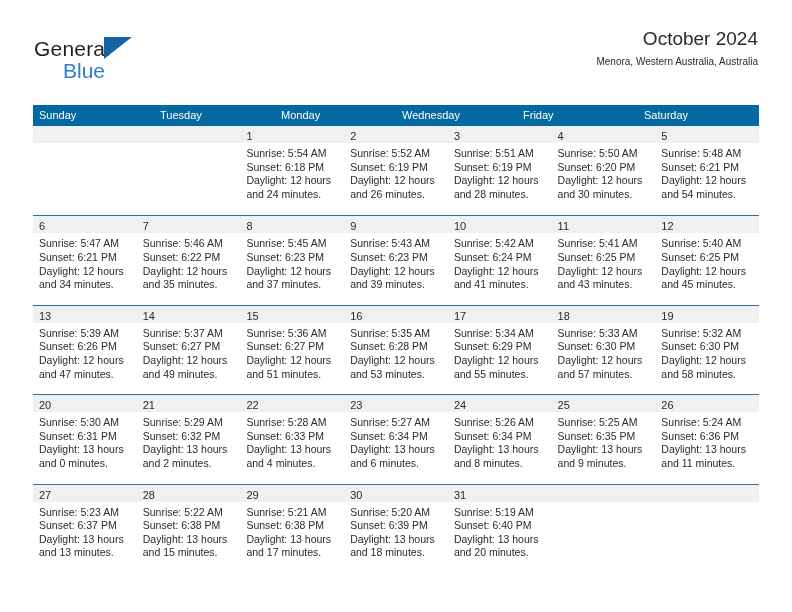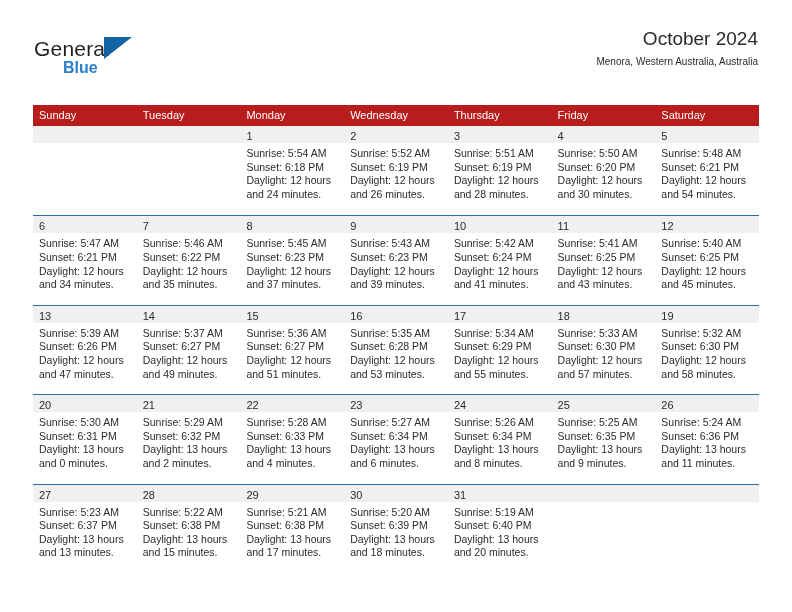--- a/index.html
+++ b/index.html
@@ -51,24 +51,23 @@
     top: 3px;
     width: 0;
     height: 0;
     border-left: 28px solid #1464a5;
     border-bottom: 22px solid transparent;
   }
   .logo-blue {
     position: absolute;
     left: 29px;
     top: 26px;
-    font-size: 16px;
+    font-size: 21px;
     color: #2a7fc9;
     line-height: 1;
-    font-weight: bold;
   }
   .title-block {
     position: absolute;
     right: 0;
     top: 0;
     text-align: right;
   }
   .cal-title {
     font-size: 19px;
     color: #2b2b2b;
@@ -84,21 +83,21 @@
 
   
   .calendar {
     position: absolute;
     left: 33px;
     top: 105px;
     width: 726px;
   }
   .dow-row {
     display: flex;
-    background: #b91c1c;
+    background: #0369a1;
     height: 21px;
   }
   .dow {
     flex: 1 1 0;
     color: #ffffff;
     font-size: 11px;
     line-height: 21px;
     padding-left: 6px;
     box-sizing: border-box;
     white-space: nowrap;
@@ -159,21 +158,20 @@
     </div>
 
   </div>
 
   <div class="calendar">
     <div class="dow-row" id="dow-row">
         <div class="dow">Sunday</div>
         <div class="dow">Tuesday</div>
         <div class="dow">Monday</div>
         <div class="dow">Wednesday</div>
-        <div class="dow">Thursday</div>
         <div class="dow">Friday</div>
         <div class="dow">Saturday</div>
       </div>
     <div id="weeks-container">
         <div class="week">
           <div class="cell empty">
             <div class="daynum-band"><span class="daynum"></span></div>
             <div class="cell-body"></div>
           </div>
           <div class="cell empty">

